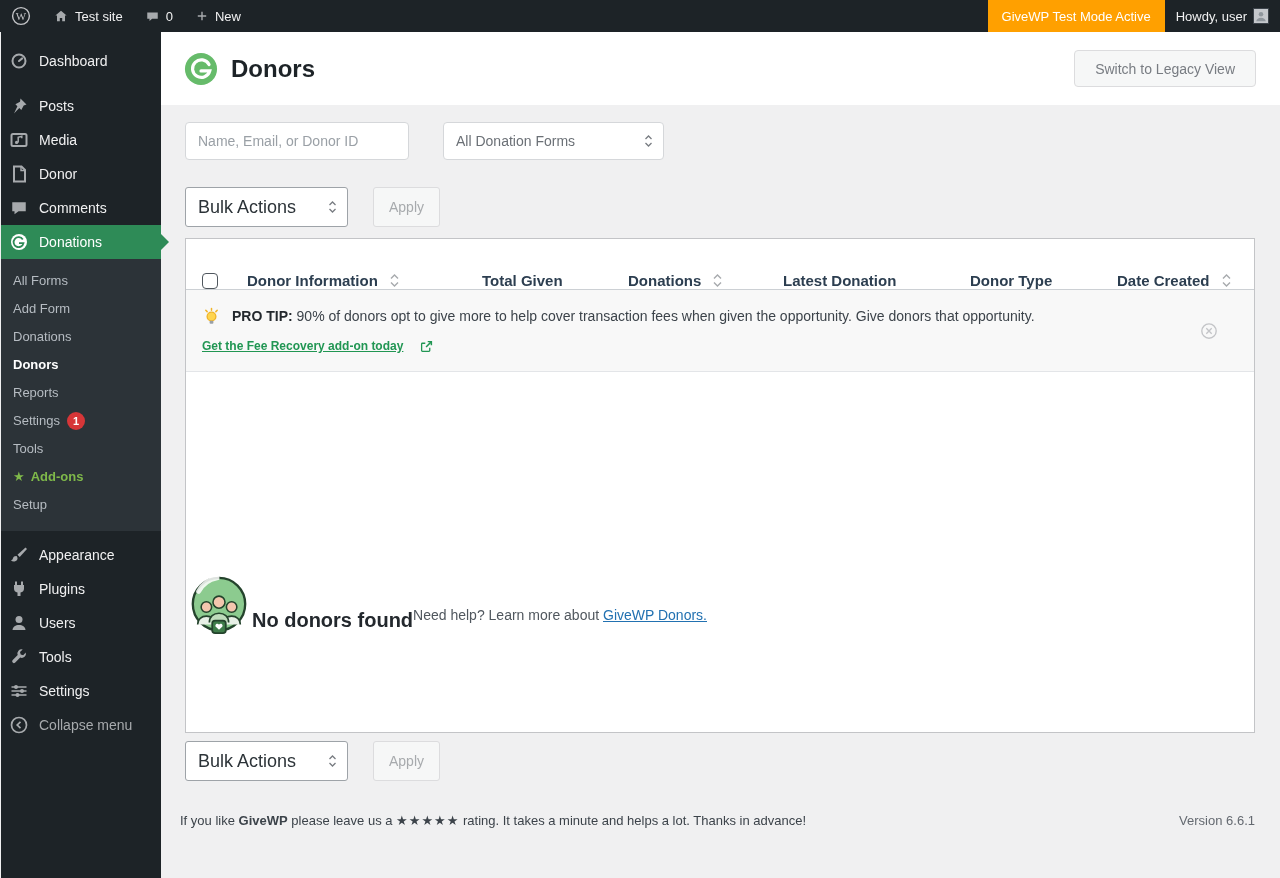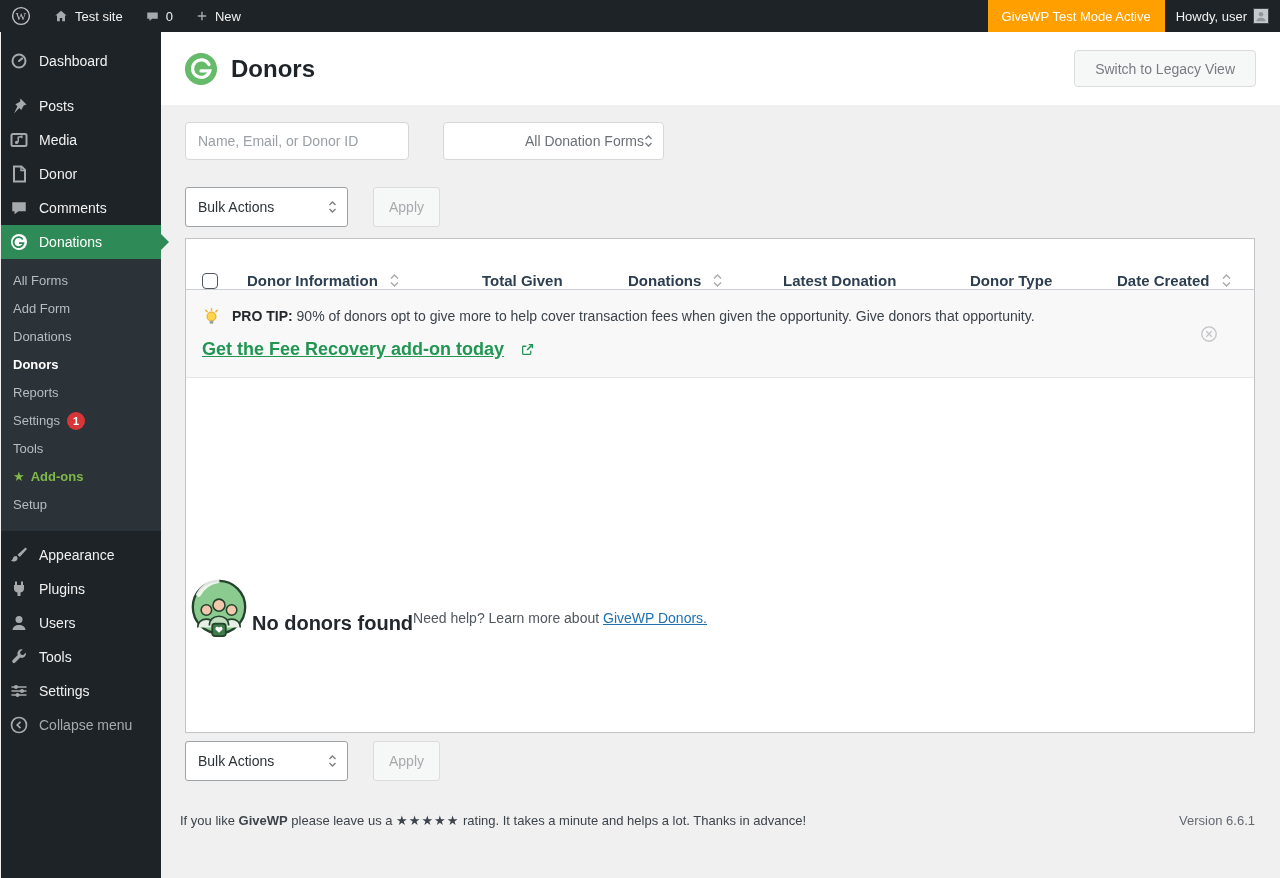--- a/index.html
+++ b/index.html
@@ -37,37 +37,37 @@
   
   #content{position:absolute;top:32px;left:160px;width:1120px;height:846px}
   .page-header{height:73px;background:#fff;display:flex;align-items:center;padding:0 24px}
   .give-logo{width:34px;height:34px;margin-right:13px;flex:0 0 34px}
   .page-title{font-size:24px;font-weight:600;color:#1d2327}
   .legacy-btn{margin-left:auto;height:37px;padding:0 20px;background:#f6f7f7;border:1px solid #dcdcde;border-radius:4px;color:#787c82;font-size:14px;font-family:inherit;cursor:pointer}
 
   .filters{display:flex;gap:34px;padding:17px 24px 0 25px}
   .search-input{width:224px;height:38px;border:1px solid #d5d7da;border-radius:4px;padding:0 12px;font-size:14px;color:#3c434a;font-family:inherit;background:#fff}
   .search-input::placeholder{color:#9aa0a6}
-  .fselect{display:flex;align-items:center;justify-content:flex-end;width:221px;height:38px;border:1px solid #d5d7da;border-radius:4px;background:#fff;padding:0 10px 0 12px;font-size:14px;color:#6b7076;cursor:pointer}
+  .fselect{display:flex;align-items:center;justify-content:space-between;width:221px;height:38px;border:1px solid #d5d7da;border-radius:4px;background:#fff;padding:0 10px 0 12px;font-size:14px;color:#6b7076;cursor:pointer}
 
   .bulk-row{display:flex;align-items:center;padding:27px 24px 0 25px}
   .bulk-row.bottom{padding-top:8px}
-  .bselect{display:flex;align-items:center;justify-content:space-between;width:163px;height:40px;border:1px solid #9ea3a8;border-radius:3px;background:#fff;padding:0 10px 0 12px;font-size:14px;color:#2c3338;cursor:pointer}
+  .bselect{display:flex;align-items:center;justify-content:space-between;width:163px;height:40px;border:1px solid #9ea3a8;border-radius:3px;background:#fff;padding:0 10px 0 12px;font-size:18px;color:#2c3338;cursor:pointer}
   .apply-btn{margin-left:25px;height:40px;padding:0 15px;background:#f6f7f7;border:1px solid #dcdcde;border-radius:3px;color:#a7aaad;font-size:14px;font-family:inherit;cursor:default}
 
   .table-card{margin:11px 25px 0 25px;background:#fff;border:1px solid #c3c4c7;height:495px;display:flex;flex-direction:column}
   .thead{display:flex;align-items:flex-end;height:51px;padding:0 16px;border-bottom:1px solid #ccd0d4;flex:0 0 51px}
   .cb{width:16px;height:16px;border:1px solid #50575e;border-radius:4px;background:#fff;margin-right:29px;cursor:pointer;flex:0 0 16px}
   .col{display:flex;align-items:center;gap:12px;font-size:15px;font-weight:700;color:#2c3e50}
   .c0{flex:0 0 235px}.c1{flex:0 0 146px}.c2{flex:0 0 155px}.c3{flex:0 0 187px}.c4{flex:0 0 147px}.c5{flex:1}
 
   .protip{position:relative;background:#f8f8f8;border-bottom:1px solid #e3e5e8;padding:17px 60px 17px 16px;flex:0 0 auto}
   .protip-line{display:flex;align-items:flex-start;gap:11px;font-size:14px;color:#3c434a;line-height:19px}
   .protip-line strong{color:#23282d}
-  .protip-link{display:inline-flex;align-items:center;gap:17px;margin-top:13px;color:#219653;font-size:18px;font-weight:600;text-decoration:underline;cursor:pointer}
+  .protip-link{display:inline-flex;align-items:center;gap:17px;margin-top:13px;color:#219653;font-size:12px;font-weight:600;text-decoration:underline;cursor:pointer}
   .dismiss{position:absolute;right:36px;top:50%;transform:translateY(-50%);width:18px;height:18px;cursor:pointer}
 
   .empty{flex:1;display:flex;flex-direction:row;align-items:center;padding-top:110px}
   .empty h2{margin-top:26px;font-size:20px;font-weight:600;color:#23282d}
   .empty p{margin-top:15px;font-size:14px;color:#50575e}
   .empty a{color:#2271b1;text-decoration:underline;cursor:pointer}
 
   .footer{display:flex;justify-content:space-between;align-items:flex-end;padding:0 25px 0 20px;margin-top:32px;font-size:13px;color:#3c434a}
   .footer b{font-weight:700}
   .footer .stars{letter-spacing:1px}

